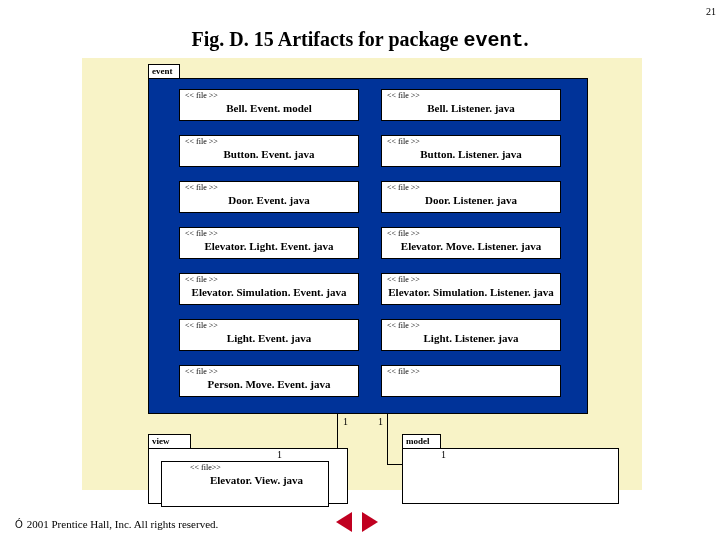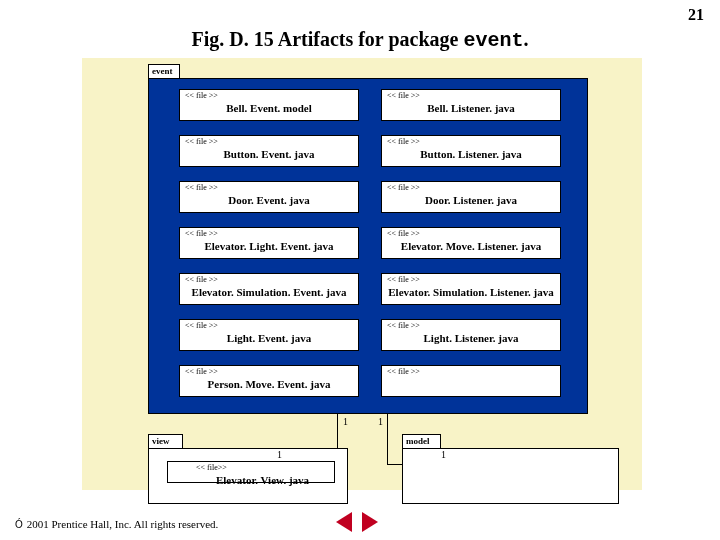--- a/index.html
+++ b/index.html
@@ -1,38 +1,38 @@
 <!DOCTYPE html>
 <html><head>
 <meta charset="utf-8">
 <style>
   * { box-sizing: border-box; margin: 0; padding: 0; }
   body { width: 720px; height: 540px; font-family: "Times New Roman", serif; background: #fff; position: relative; }
   .slide { position: absolute; inset: 0; }
-  .page-num { position: absolute; top: 6px; right: 16px; font-size: 16px; font-weight: bold; }
+  .page-num { position: absolute; top: 6px; right: 4px; font-size: 10px; }
   .title { text-align: center; font-size: 20px; font-weight: bold; margin-top: 28px; }
   .title .pkg { font-family: "Courier New", monospace; font-weight: bold; }
   .canvas { position: absolute; left: 82px; top: 58px; width: 560px; height: 432px; background: #f8f3c7; }
   .uml-pkg { position: absolute; }
   .uml-tab { position: absolute; top: -14px; left: 0; height: 14px; border: 1px solid #000; border-bottom: none; background: #fff; font-size: 9px; font-weight: bold; padding: 1px 6px 0 3px; line-height: 11px; }
   .uml-body { border: 1px solid #000; background: #fff; }
   .pkg-event { left: 66px; top: 20px; width: 440px; }
   .pkg-event .uml-body { height: 336px; background: #039; position: relative; }
   .artifact { position: absolute; background: #fff; border: 1px solid #000; width: 180px; height: 32px; padding: 1px 5px 2px 5px; }
   .artifact .stereo { font-size: 8px; line-height: 9px; }
   .artifact .aname { font-size: 11px; font-weight: bold; text-align: center; line-height: 13px; margin-top: 2px; }
   .colL { left: 30px; }
   .colR { left: 232px; }
   .r0{top:10px}.r1{top:56px}.r2{top:102px}.r3{top:148px}.r4{top:194px}.r5{top:240px}.r6{top:286px}
   .mult { position: absolute; font-size: 10px; font-family: "Times New Roman", serif; }
   .pkg-view { left: 66px; top: 390px; width: 200px; }
   .pkg-view .uml-body { height: 56px; position: relative; }
   .pkg-model { left: 320px; top: 390px; width: 217px; }
   .pkg-model .uml-body { height: 56px; position: relative; }
-  .art-view { left: 18px; top: 12px; width: 168px; height: 22px; padding-left: 28px; }
+  .art-view { left: 12px; top: 12px; width: 168px; height: 46px; padding-left: 28px; }
   .connector { position: absolute; background: #000; }
   .diamond { position: absolute; width: 9px; height: 9px; border: 1px solid #000; background: #fff; transform: rotate(45deg); }
   .footer { position: absolute; left: 14px; bottom: 10px; font-size: 11px; }
   .cpy { font-family: Arial, sans-serif; font-size: 10px; display: inline-block; width: 10px; text-align: center; }
   .navbtn { position: absolute; bottom: 8px; width: 0; height: 0; }
   .nav-prev { left: 336px; border-top: 10px solid transparent; border-bottom: 10px solid transparent; border-right: 16px solid #c00020; }
   .nav-next { left: 362px; border-top: 10px solid transparent; border-bottom: 10px solid transparent; border-left: 16px solid #c00020; }
 </style>
 </head>
 <body>
@@ -113,21 +113,21 @@
 
     <div class="connector" style="left:255px; top:356px; width:1px; height:50px;"></div>
     <div class="connector" style="left:205px; top:406px; width:50px; height:1px;"></div>
     <div class="diamond" style="left:199px; top:401px;"></div>
 
     <div class="connector" style="left:305px; top:356px; width:1px; height:50px;"></div>
     <div class="connector" style="left:305px; top:406px; width:48px; height:1px;"></div>
     <div class="diamond" style="left:350px; top:401px;"></div>
 
     <div class="uml-pkg pkg-view">
-      <div class="uml-tab" style="padding-right:12px">view</div>
+      <div class="uml-tab" style="padding-right:20px">view</div>
       <div class="uml-body">
         <div class="artifact art-view">
           <div class="stereo">&lt;&lt; file&gt;&gt;</div>
           <div class="aname">Elevator. View. java</div>
         </div>
       </div>
     </div>
     <div class="mult" style="left:195px; top:391px;">1</div>
 
     <div class="uml-pkg pkg-model">

